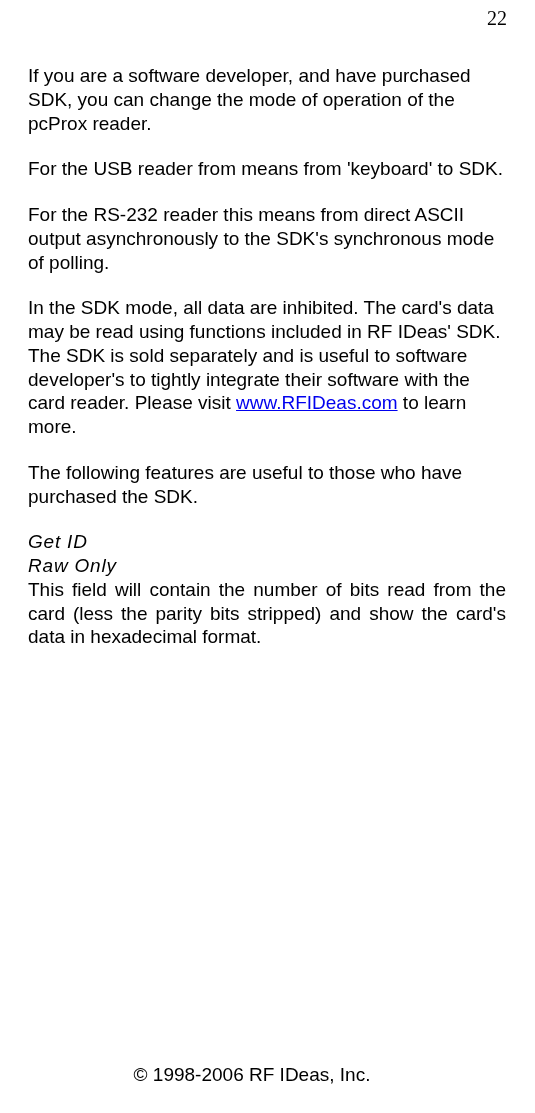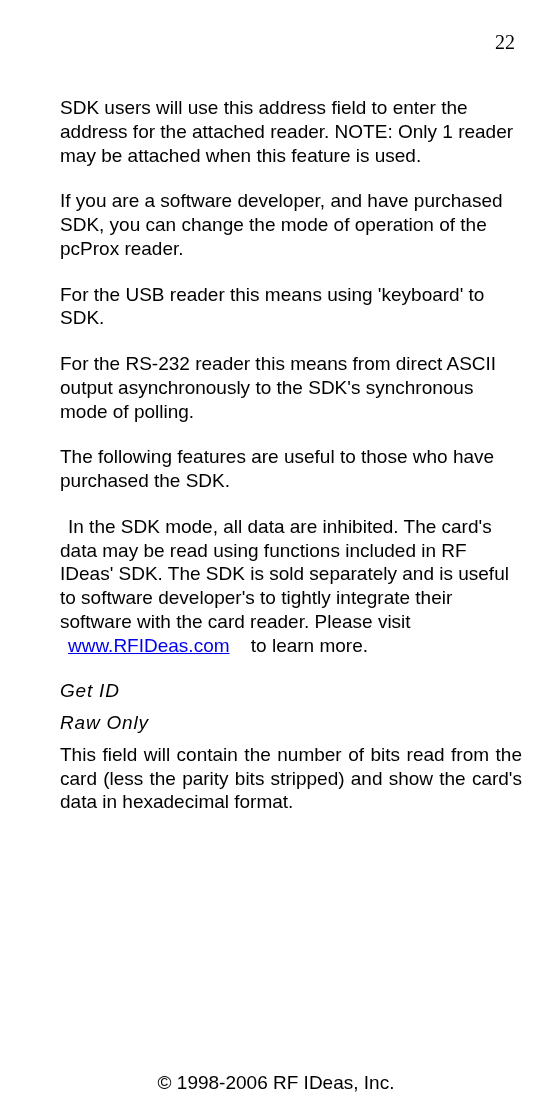--- a/index.html
+++ b/index.html
@@ -1,16 +1,16 @@
 <!DOCTYPE html>
 <html><head>
   <meta charset="utf-8">
   <style>
     * {
-      margin: 8px;
+      margin: 0;
       padding: 0;
       box-sizing: border-box;
     }
     body {
       width: 535px;
       height: 1113px;
       font-family: Arial, Helvetica, sans-serif;
       font-size: 19px;
       line-height: 1.25;
       color: #000;
@@ -60,34 +60,33 @@
       font-size: 19px;
     }
   </style>
 </head>
 <body>
 
 <div class="page-number">22</div>
 
 <div class="content">
 
-  <p class="para">SDK users will use this address field to enter the address for the attached reader. NOTE: Only 1 reader may be attached when this feature is used.</p>
 
 
   <p class="para">If you are a software developer, and have purchased SDK, you can change the mode of operation of the pcProx reader.</p>
 
-  <p class="para">For the USB reader this means using 'keyboard' to SDK.</p>
+  <p class="para">For the USB reader from means from 'keyboard' to SDK.</p>
 
   <p class="para">For the RS-232 reader this means from direct ASCII output asynchronously to the SDK's synchronous mode of polling.</p>
-
-  <p class="para">The following features are useful to those who have purchased the SDK.</p>
 
   <p class="para">
     <span>In the SDK mode, all data are inhibited. The card's data may be read using functions included in RF IDeas' SDK. The SDK is sold separately and is useful to software developer's to tightly integrate their software with the card reader. Please visit </span><span class="link">www.RFIDeas.com</span><span> to learn more.</span>
   </p>
+
+  <p class="para">The following features are useful to those who have purchased the SDK.</p>
 
   <p class="italic-heading tight">Get ID</p>
 
   <p class="italic-heading tight">Raw Only</p>
   <p class="para justify">This field will contain the number of bits read from the card (less the parity bits stripped) and show the card's data in hexadecimal format.</p>
 
 </div>
 
 <div class="footer">© 1998-2006 RF IDeas, Inc.</div>
 

